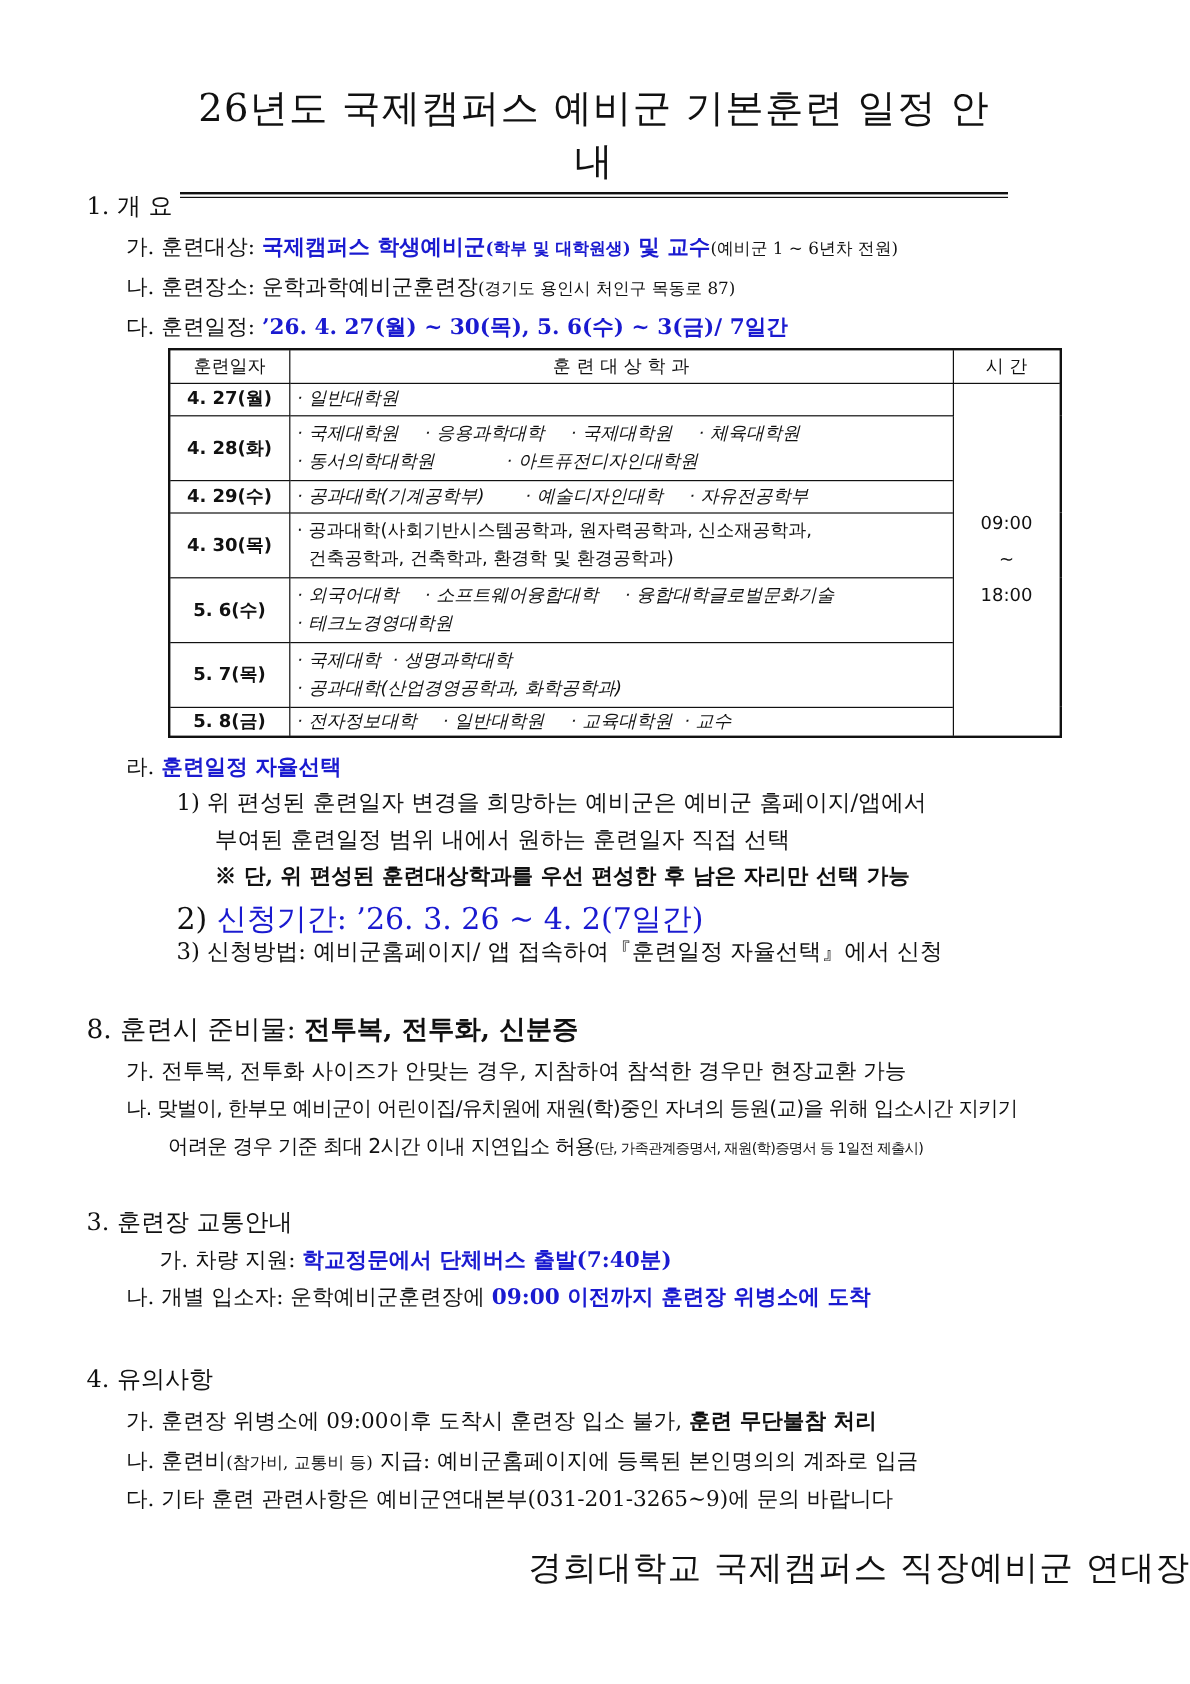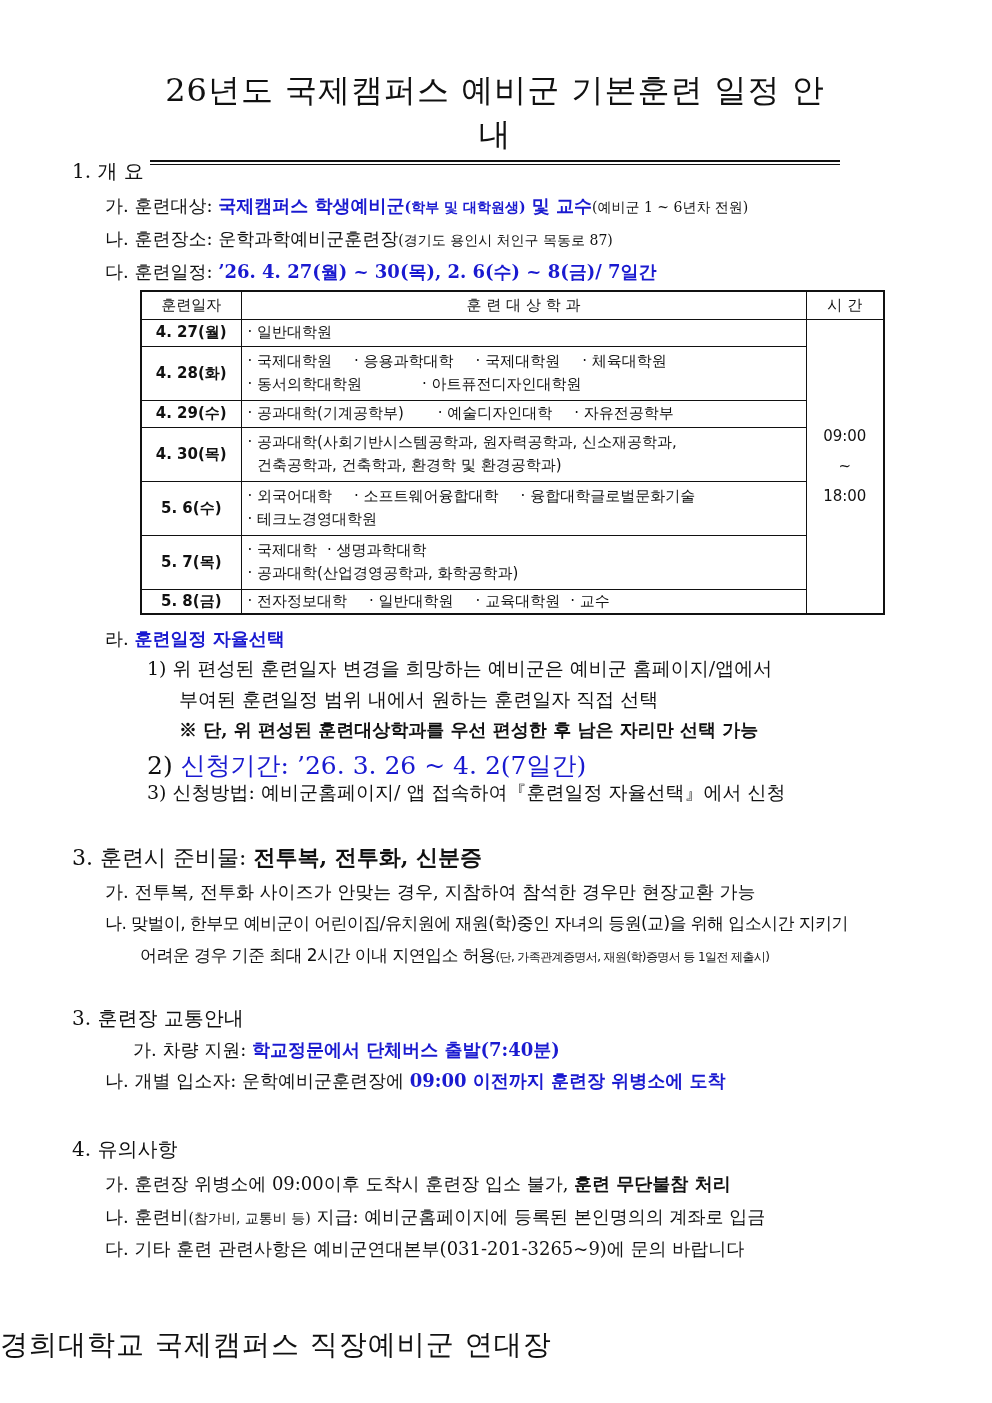--- a/index.html
+++ b/index.html
@@ -13,45 +13,45 @@
   .h1b { font-size: 22px; font-weight: bold; }
   .line { font-size: 18px; }
   .small { font-size: 14px; }
   .blue { color: #1a1ad0; }
   .bold { font-weight: bold; }
   .sans { font-family: "DejaVu Sans", "Liberation Sans", sans-serif; }
   table.sched { position: absolute; left: 140px; top: 290px; width: 745px; border-collapse: collapse; border: 2px solid #111; font-family: "DejaVu Sans", "Liberation Sans", sans-serif; }
   table.sched td, table.sched th { border: 1px solid #111; font-size: 15px; font-weight: normal; padding: 0 6px; vertical-align: middle; }
   table.sched th { height: 28px; text-align: center; }
   table.sched td.date { width: 100px; text-align: center; font-weight: bold; font-size: 15px; }
-  table.sched td.time { width: 78px; text-align: center; line-height: 30px; }
+  table.sched td.time { width: 90px; text-align: center; line-height: 30px; }
   table.sched td.depts { line-height: 23px; }
-  .dept { display: inline-block; margin-right: 22px; }
-  .footer { position: absolute; left: 0; width: 992px; top: 1288px; text-align: left; font-size: 28px; letter-spacing: 1px; margin-top: 38px; }
+  .dept { display: inline-block; margin-right: 22px; font-style: italic; }
+  .footer { position: absolute; left: 0; width: 992px; top: 1288px; text-align: right; font-size: 28px; letter-spacing: 1px; }
 </style>
 </head>
 <body>
 
 <div class="title-wrap">
   <div class="title">26년도 국제캠퍼스 예비군 기본훈련 일정 안내</div>
   <div class="title-rule"></div>
 </div>
 
 <div class="abs h1" style="left:72px; top:158px;">1. 개 요</div>
 
 <div class="abs line" style="left:105px; top:194px;">
   <span>가. 훈련대상: </span><span class="blue bold">국제캠퍼스 학생예비군</span><span class="blue bold small">(학부 및 대학원생)</span><span class="blue bold"> 및 교수</span><span class="small">(예비군 1 ~ 6년차 전원)</span>
 </div>
 
 <div class="abs line" style="left:105px; top:227px;">
   <span>나. 훈련장소: </span><span>운학과학예비군훈련장</span><span class="small">(경기도 용인시 처인구 목동로 87)</span>
 </div>
 
 <div class="abs line" style="left:105px; top:260px;">
-  <span>다. 훈련일정: </span><span class="blue bold">’26. 4. 27(월) ~ 30(목), 2. 6(수) ~ 8(금)/ 7일간</span>
+  <span>다. 훈련일정: </span><span class="blue bold">’26. 4. 27(월) ~ 30(목), 5. 6(수) ~ 3(금)/ 7일간</span>
 </div>
 
 <table class="sched">
   <tbody>
       <tr>
     <th>훈련일자</th>
     <th>훈 련 대 상 학 과</th>
     <th>시 간</th>
   </tr>
   <tr style="height:27px;">
@@ -125,21 +125,21 @@
 </div>
 <div class="abs line" style="left:147px; top:656px; font-size:19px;">1) 위 편성된 훈련일자 변경을 희망하는 예비군은 예비군 홈페이지/앱에서</div>
 <div class="abs line" style="left:179px; top:687px; font-size:19px;">부여된 훈련일정 범위 내에서 원하는 훈련일자 직접 선택</div>
 <div class="abs line bold" style="left:179px; top:718px;">※ 단, 위 편성된 훈련대상학과를 우선 편성한 후 남은 자리만 선택 가능</div>
 <div class="abs line" style="left:147px; top:749px; font-size:25px;">
   <span>2) </span><span class="blue">신청기간: ’26. 3. 26 ~ 4. 2(7일간)</span>
 </div>
 <div class="abs line" style="left:147px; top:780px; font-size:19px;">3) 신청방법: 예비군홈페이지/ 앱 접속하여『훈련일정 자율선택』에서 신청</div>
 
 <div class="abs h1b" style="left:72px; top:843px; font-weight:normal;">
-  <span>3. 훈련시 준비물: </span><span class="bold">전투복, 전투화, 신분증</span>
+  <span>8. 훈련시 준비물: </span><span class="bold">전투복, 전투화, 신분증</span>
 </div>
 <div class="abs line" style="left:105px; top:880px;">가. 전투복, 전투화 사이즈가 안맞는 경우, 지참하여 참석한 경우만 현장교환 가능</div>
 <div class="abs line sans" style="left:105px; top:912px; font-size:17px; letter-spacing:-0.6px;text-align:right;">나.  맞벌이, 한부모 예비군이 어린이집/유치원에 재원(학)중인 자녀의 등원(교)을 위해 입소시간 지키기</div>
 <div class="abs line sans" style="left:140px; top:944px; font-size:17px; letter-spacing:-0.6px;">
   <span>어려운 경우 기준 최대 2시간 이내 지연입소 허용</span><span style="font-size:12px;">(단, 가족관계증명서, 재원(학)증명서 등 1일전 제출시)</span>
 </div>
 
 <div class="abs h1" style="left:72px; top:1005px;">3. 훈련장 교통안내</div>
 <div class="abs line" style="left:105px; top:1038px;margin-left:28px;">
   <span>가. 차량 지원: </span><span class="blue bold">학교정문에서 단체버스 출발(7:40분)</span>

